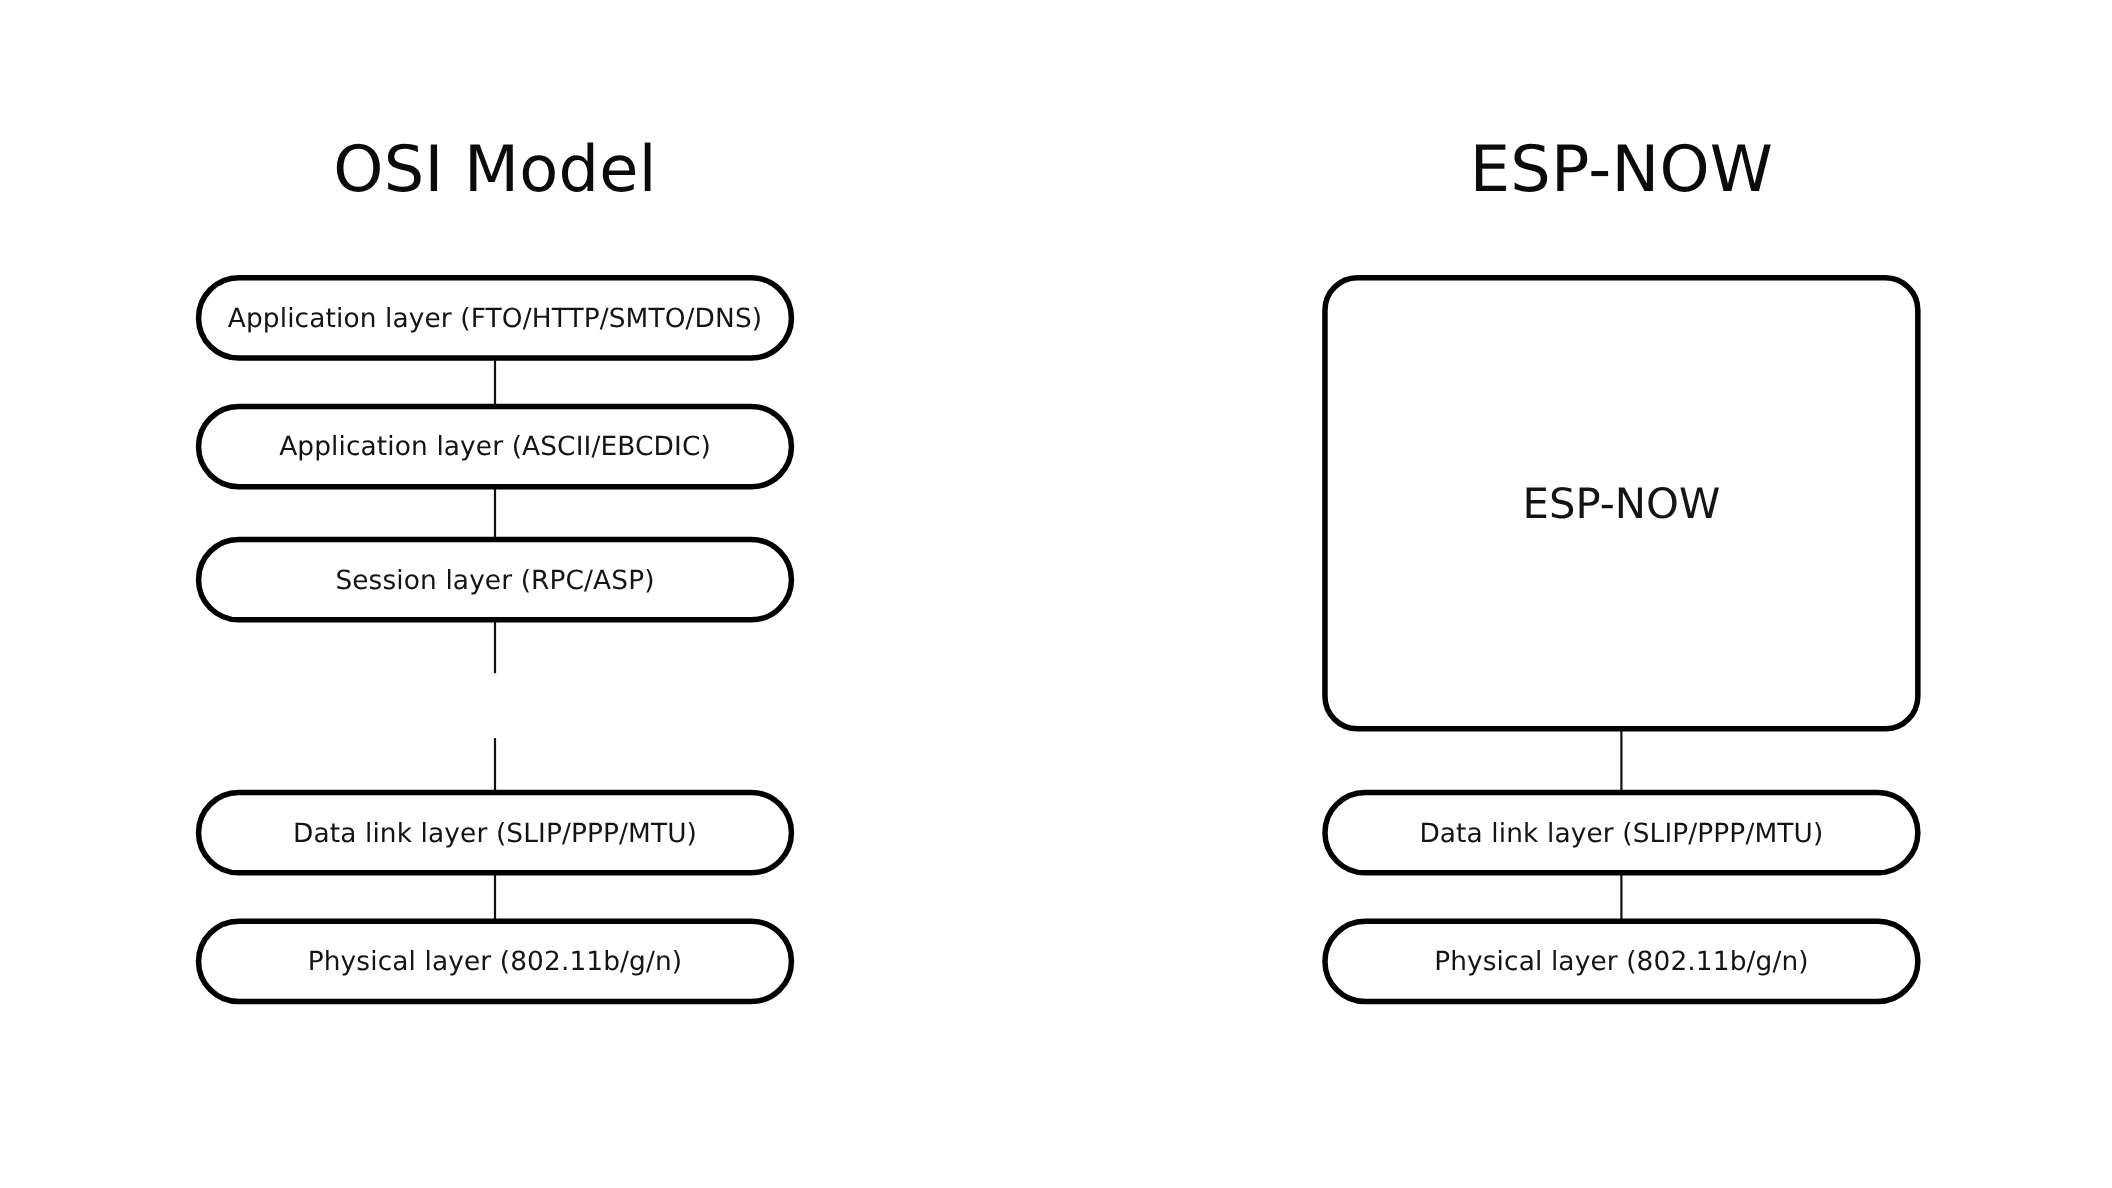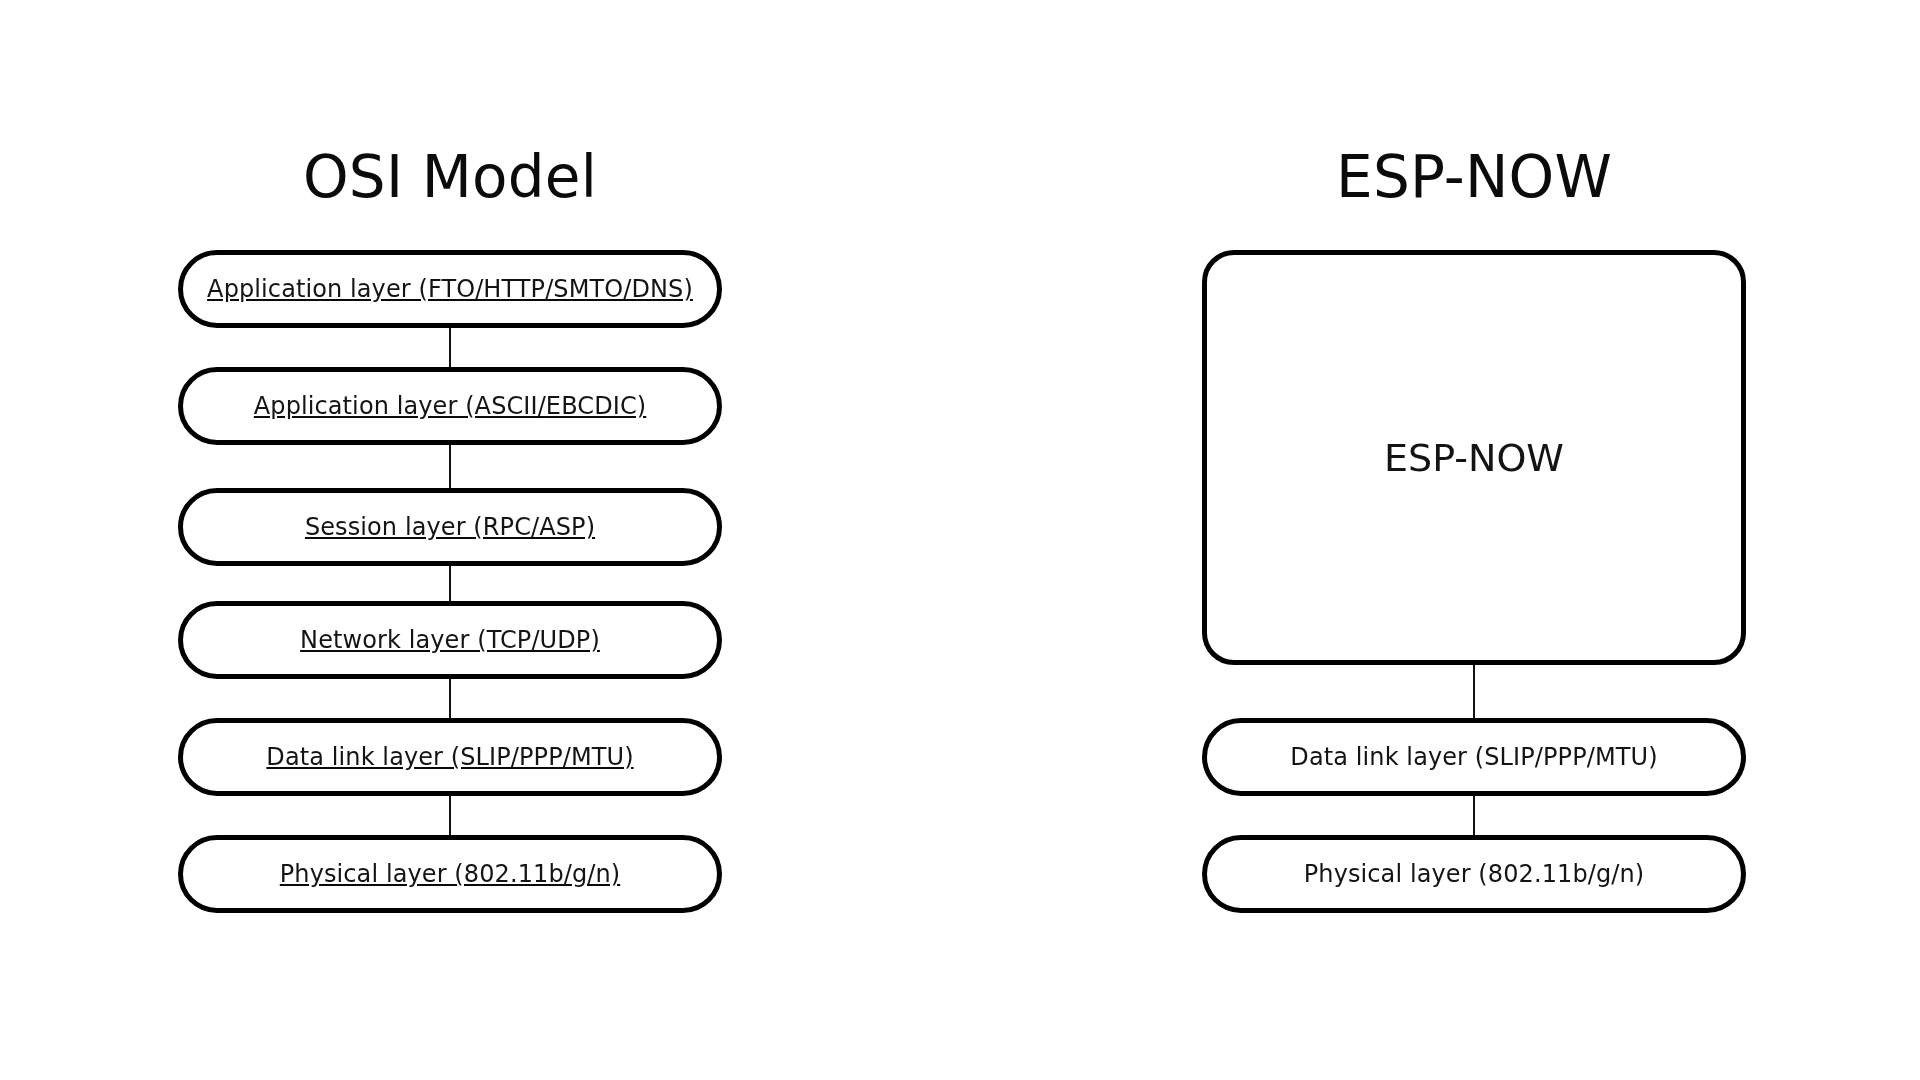--- a/index.html
+++ b/index.html
@@ -27,21 +27,20 @@
   
   .col-title {
     position: absolute;
     text-align: center;
     font-size: 58px;
     font-weight: 400;
     letter-spacing: 0.2px;
     line-height: 1;
     color: #0b0b0b;
     white-space: nowrap;
-    margin-top: 23px;
   }
   #title-osi   { left: 178px;  top: 125px; width: 544px; }
   #title-espnow{ left: 1202px; top: 125px; width: 544px; }
 
   
   .layer-box {
     position: absolute;
     box-sizing: border-box;
     height: 78px;
     border: 5px solid #000000;
@@ -83,21 +82,21 @@
 
   
   .connector {
     position: absolute;
     width: 2px;
     background: #111111;
     z-index: 1;
   }
 
   
-  .col-left  { left: 178px;  width: 544px; text-decoration: underline; }
+  .col-left  { left: 178px;  width: 544px; }
   .col-right { left: 1202px; width: 544px; }
 </style>
 </head>
 <body>
 
 <div id="canvas">
 
   <div class="col-title" id="title-osi">OSI Model</div>
 
   <div class="connector" style="left:449px; top:320px; height:58px;"></div>
@@ -111,23 +110,20 @@
   </div>
 
   <div class="layer-box col-left" style="top:367px;">
     <span class="layer-label">Application layer (ASCII/EBCDIC)</span>
   </div>
 
   <div class="layer-box col-left" style="top:488px;">
     <span class="layer-label">Session layer (RPC/ASP)</span>
   </div>
 
-  <div class="layer-box col-left" style="top:601px;">
-    <span class="layer-label">Network layer (TCP/UDP)</span>
-  </div>
 
   <div class="layer-box col-left" style="top:718px;">
     <span class="layer-label">Data link layer (SLIP/PPP/MTU)</span>
   </div>
 
   <div class="layer-box col-left" style="top:835px;">
     <span class="layer-label">Physical layer (802.11b/g/n)</span>
   </div>
 
   <div class="col-title" id="title-espnow">ESP-NOW</div>

